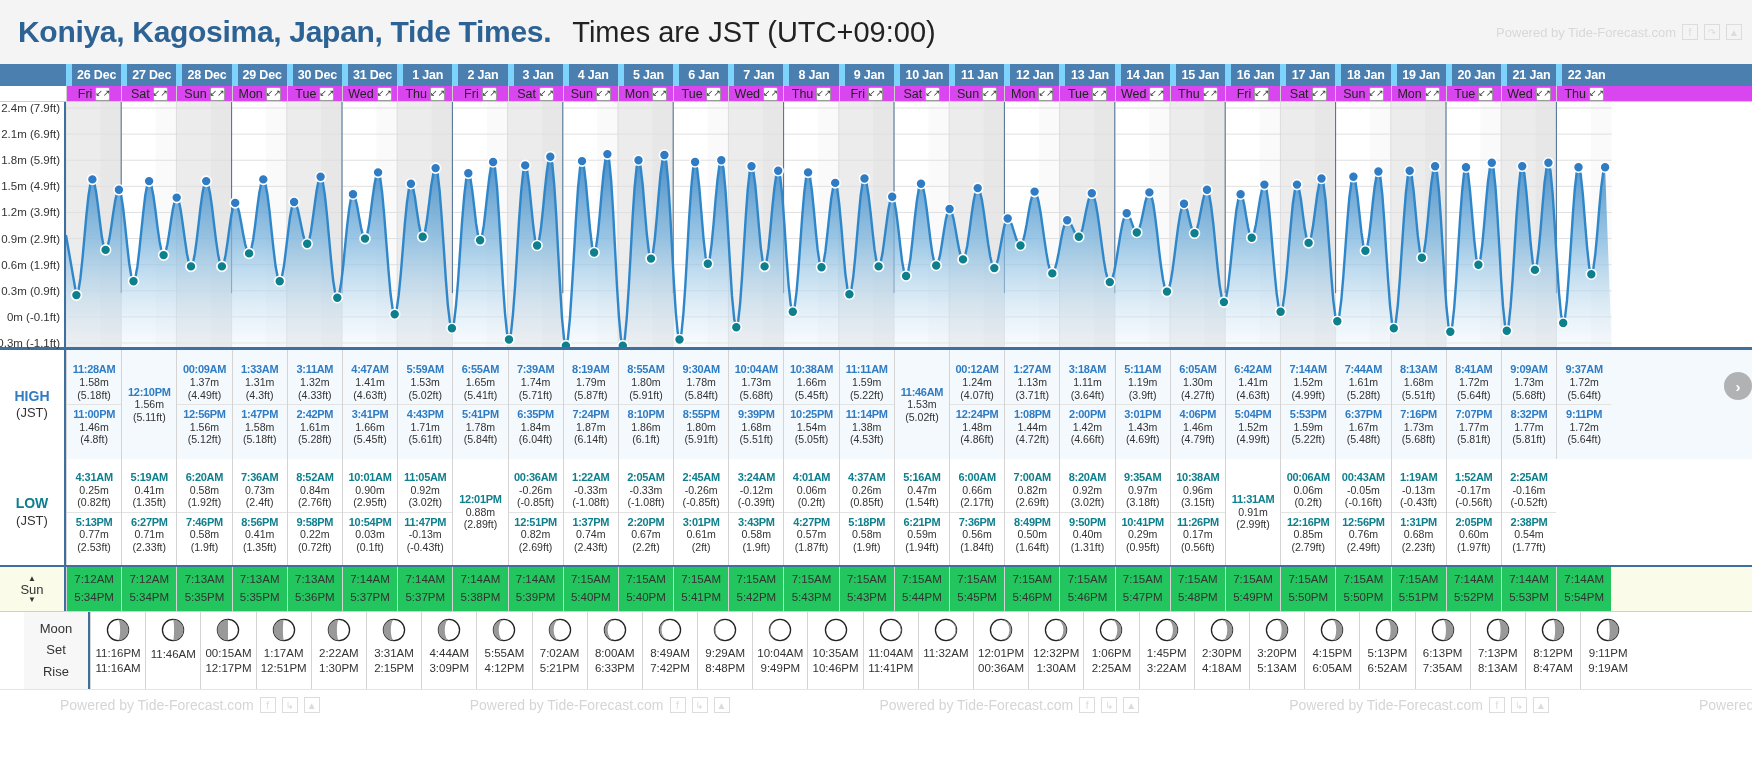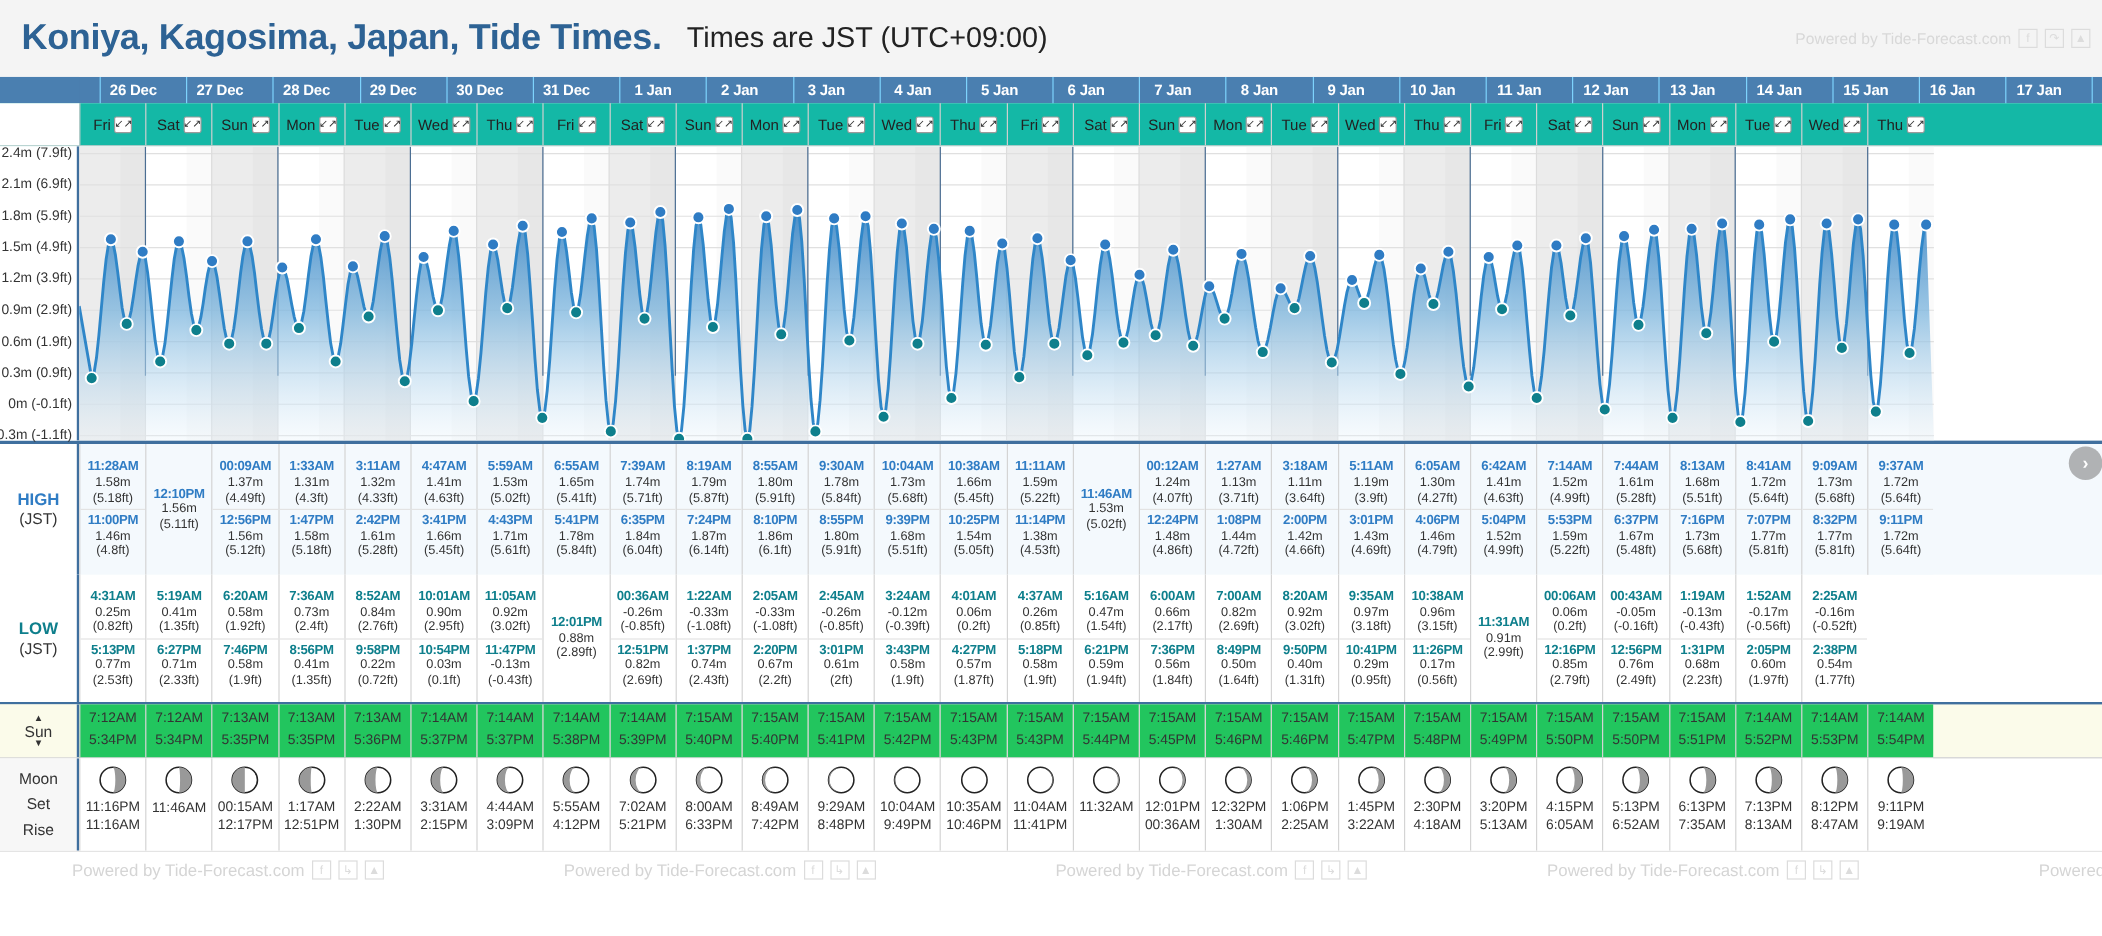--- a/index.html
+++ b/index.html
@@ -20,21 +20,21 @@
     display: flex; align-items: center;
     padding-left: 18px;
     border-bottom: 0;
     gap: 13px;
   }
   .title-main {
     font-size: 30px; font-weight: bold; color: #2d6294;
     letter-spacing: -0.3px; white-space: nowrap;
   }
   .title-sub {
-    font-size: 24px; font-weight: normal; color: #222; margin-left: 8px;
+    font-size: 29px; font-weight: normal; color: #222; margin-left: 8px;
     white-space: nowrap;
   }
   .header-watermark {
     position: absolute; right: 10px; top: 50%; transform: translateY(-50%);
     display: flex; align-items: center; gap: 6px;
     color: #d8d8d8; font-size: 13px;
   }
   .wm-badge {
     width: 16px; height: 16px; border: 1px solid #dcdcdc; color:#dcdcdc;
     font-size: 10px; display:flex; align-items:center; justify-content:center;
@@ -42,25 +42,25 @@
 
   
   .daybar {
     display: flex; height: 22px; background: #4a7fb0; color: #fff;
     font-size: 12.5px; font-weight: bold;
   }
   .daybar .corner { background:#4a7fb0; flex: 0 0 66px; }
   .daybar .dcell {
     flex: 0 0 55.2px;
     display: flex; align-items: center; justify-content: center;
-    border-left: 1px solid #7dd3fc;
-    white-space: nowrap; letter-spacing: -0.2px; margin-left: 17px;
+    border-left: 6px solid #7dd3fc;
+    white-space: nowrap; letter-spacing: -0.2px;
   }
   .dowbar {
-    display:flex; height: 36px; background:#14b8a6; color:#222;
+    display:flex; height: 16px; background:#d946ef; color:#222;
     font-size: 12.5px; border-bottom: 1px solid #cfcfcf;
   }
   .dowbar .corner { flex: 0 0 66px; background:#fff; }
   .dowbar .dcell {
     flex: 0 0 55.2px;
     display:flex; align-items:center; justify-content:center; gap:3px;
     border-left: 1px solid #cfcfcf;
   }
   .expand-ico {
     width: 15px; height: 14px; border: 1px solid #9b9b9b; border-radius:2px;
@@ -119,21 +119,21 @@
   }
   .sun-row .cell {
     background:#22c55e; font-size:11.5px; gap:4px; justify-content:center;
   }
   .arrow-up::before { content:"\25B2"; font-size:8px; display:block; }
   .arrow-dn::after  { content:"\25BC"; font-size:8px; display:block; }
 
   
   .moon-row { height: 78px; background:#fff; border-top:1px solid #cfcfcf; }
   .moon-row .rowlabel {
-    background:#f7f7f7; font-size:13px; justify-content:space-around; padding: 6px 0;
+    background:#f7f7f7; font-size:13px; justify-content:space-around; padding: 6px 0; margin-left: 24px;
   }
   .moon-row .cell { background:#fff; justify-content:flex-start; padding-top:5px; gap:1px; font-size:11.5px; }
   .moon-ico { width: 26px; height: 26px; display:block; margin-bottom: 3px; }
 
   
   .footer {
     height: 30px; display:flex; align-items:center;
     position:relative; background:#fff; border-top:1px solid #e4e4e4;
     overflow:hidden;
   }

